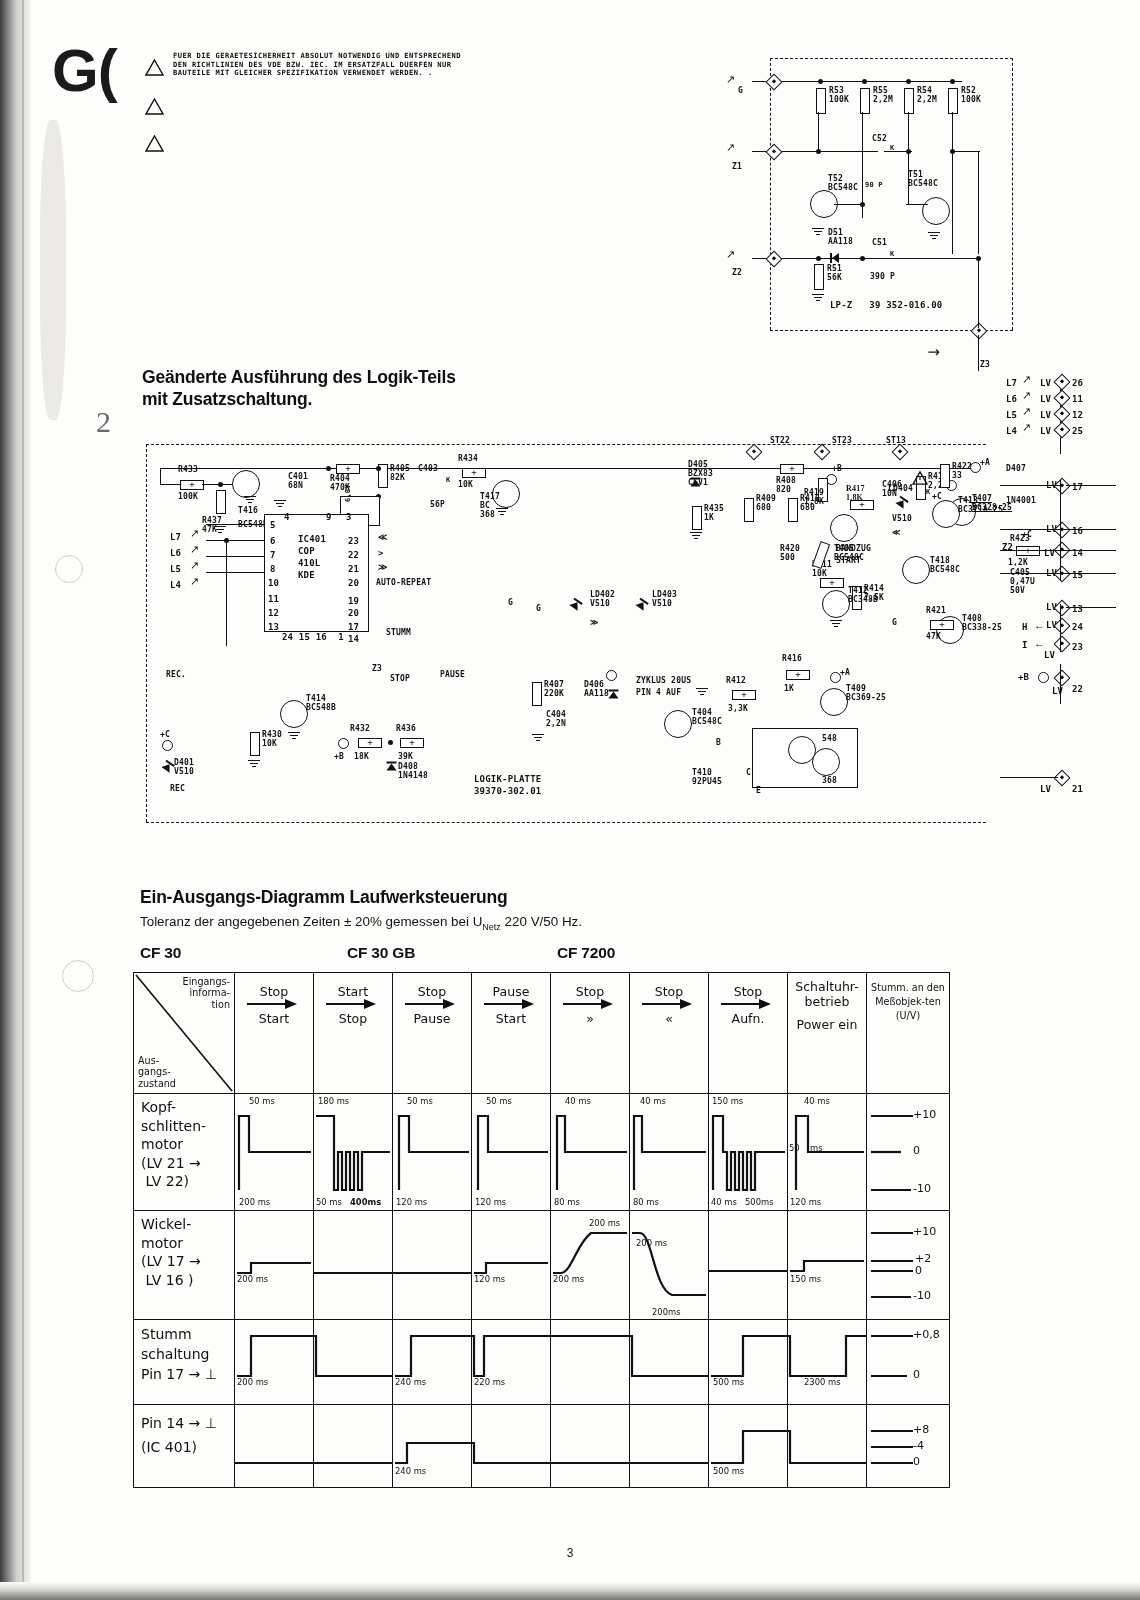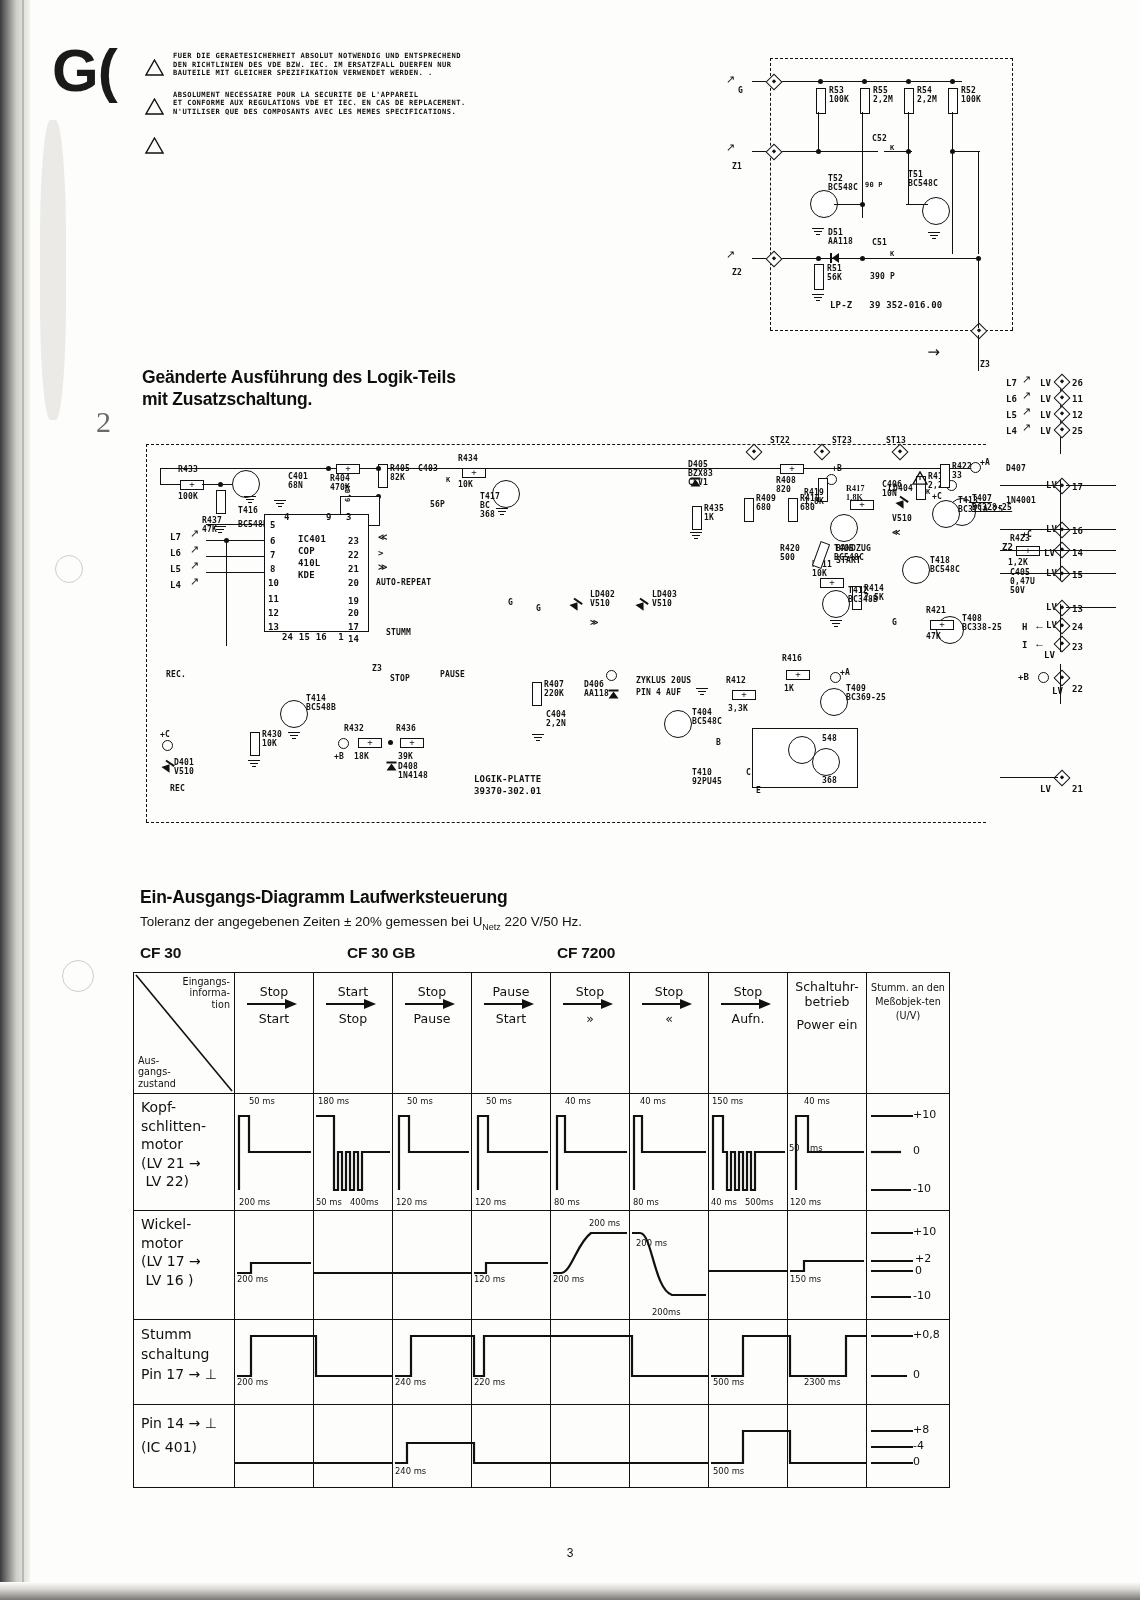--- a/index.html
+++ b/index.html
@@ -107,23 +107,20 @@
 BAUTEILE MIT GLEICHER SPEZIFIKATION VERWENDET WERDEN. .</span>
   </div>
 
 
   <div class="safety-row">
     <span class="warn-tri">
       <svg width="19" height="17" viewBox="0 0 19 17">
           <polygon points="9.5,1 18,16 1,16" fill="none" stroke="#111" stroke-width="1.4"></polygon>
         </svg>
     </span>
-    <span class="safety-txt">ABSOLUMENT NECESSAIRE POUR LA SECURITE DE L'APPAREIL
-ET CONFORME AUX REGULATIONS VDE ET IEC. EN CAS DE REPLACEMENT.
-N'UTILISER QUE DES COMPOSANTS AVEC LES MEMES SPECIFICATIONS.</span>
   </div>
 
   <div class="safety-row">
     <span class="warn-tri">
       <svg width="19" height="17" viewBox="0 0 19 17">
           <polygon points="9.5,1 18,16 1,16" fill="none" stroke="#111" stroke-width="1.4"></polygon>
         </svg>
     </span>
   </div>
 </div>
@@ -440,21 +437,21 @@
     </div>
   <div class="gnd" style="left:148px;top:300px;">
       <i></i>
       <i></i>
       <i></i>
     </div>
 
   <div class="pin" style="left:198px;top:306px;"></div>
   <div class="lbl" style="left:194px;top:320px;">+B</div>
   <div class="res hz" style="left:218px;top:306px;"></div>
-  <div class="lbl" style="left:204px;top:292px;">R432</div>
+  <div class="lbl" style="left:210px;top:292px;">R432</div>
   <div class="lbl" style="left:214px;top:320px;">18K</div>
   <div class="res hz" style="left:260px;top:306px;"></div>
   <div class="lbl" style="left:256px;top:292px;">R436</div>
   <div class="lbl" style="left:258px;top:320px;">39K</div>
   <div class="node" style="left:248px;top:308px;"></div>
   <div class="diode" style="left:248px;top:330px;transform:rotate(-90deg);"></div>
   <div class="lbl" style="left:258px;top:330px;">D408
 1N4148</div>
 
   <div class="res vt" style="left:392px;top:250px;"></div>
@@ -734,21 +731,21 @@
             </svg>
       <div class="ms" style="left:14px;top:3px;">50 ms</div>
       <div class="ms" style="left:4px;bottom:3px;">200 ms</div>
     </td>
     <td>
       <svg width="78" height="112">
               <polyline points="2,22 20,22 20,96 24,96 24,58 28,58 28,96 32,96 32,58 36,58 36,96 40,96 40,58 44,58 44,96 48,96 48,58 76,58" fill="none" stroke="#111" stroke-width="2.2"></polyline>
             </svg>
       <div class="ms" style="left:4px;top:3px;">180 ms</div>
       <div class="ms" style="left:2px;bottom:3px;">50 ms</div>
-      <div class="ms" style="left:36px;bottom:3px;">400ms</div>
+      <div class="ms" style="left:36px;bottom:3px;font-weight:bold;">400ms</div>
     </td>
     <td>
       <svg width="78" height="112">
               <polyline points="6,96 6,22 16,22 16,58 76,58" fill="none" stroke="#111" stroke-width="2.2"></polyline>
             </svg>
       <div class="ms" style="left:14px;top:3px;">50 ms</div>
       <div class="ms" style="left:3px;bottom:3px;">120 ms</div>
     </td>
     <td>
       <svg width="78" height="112">

